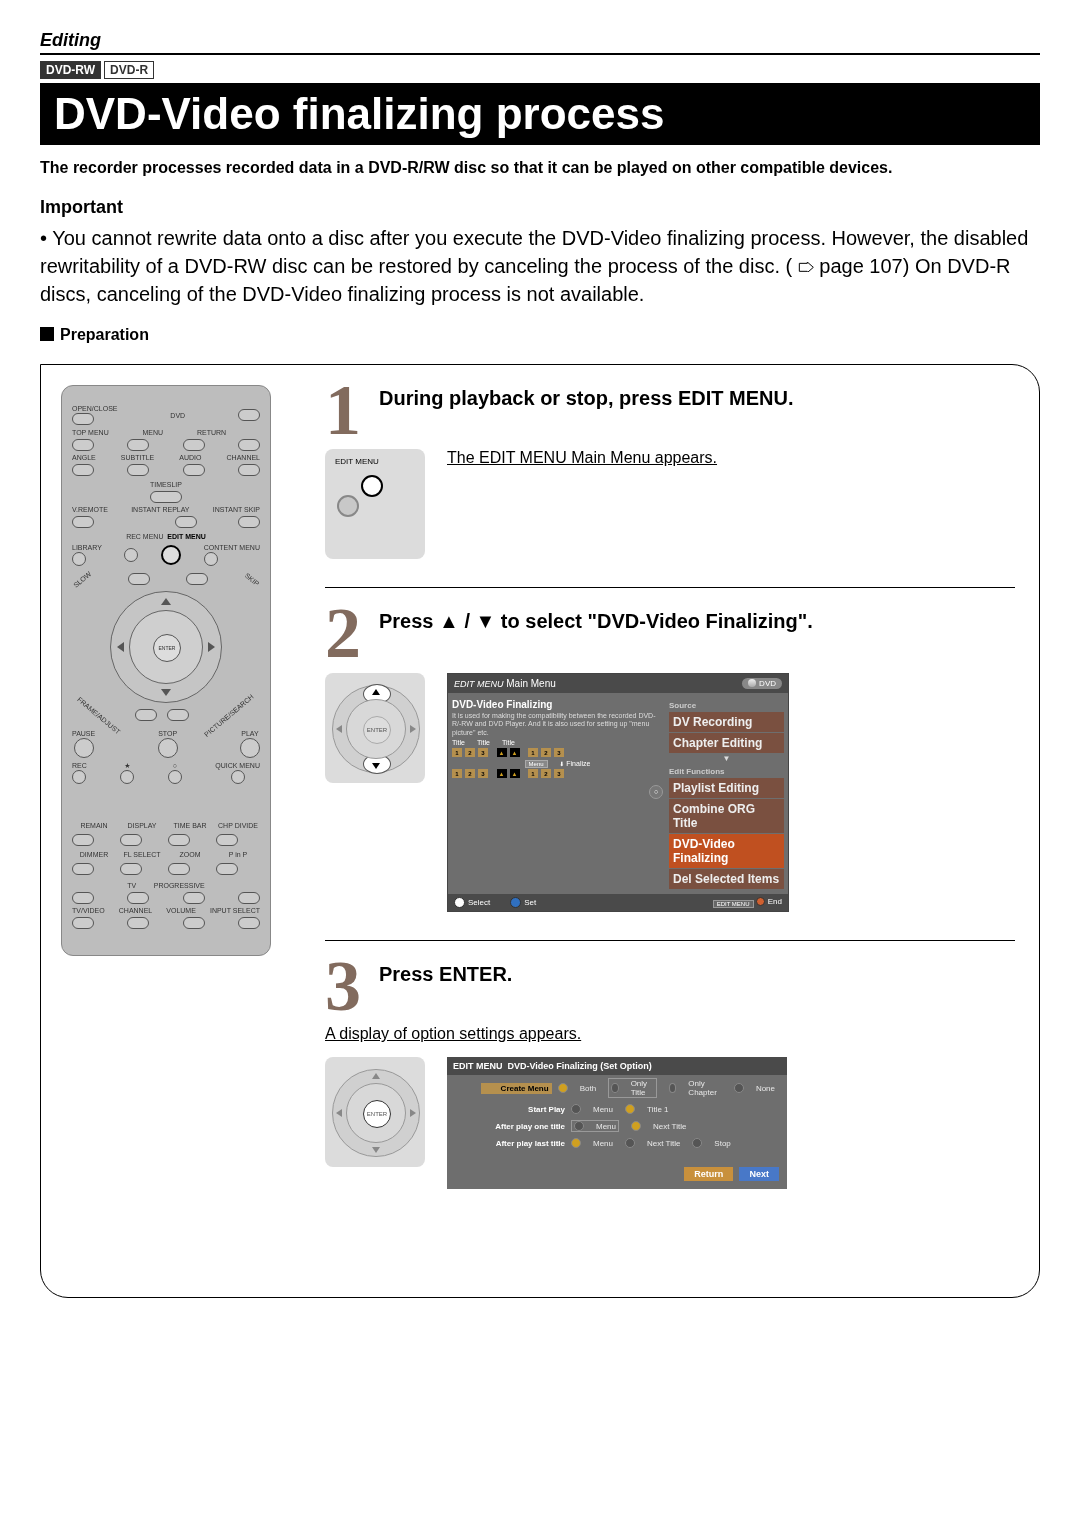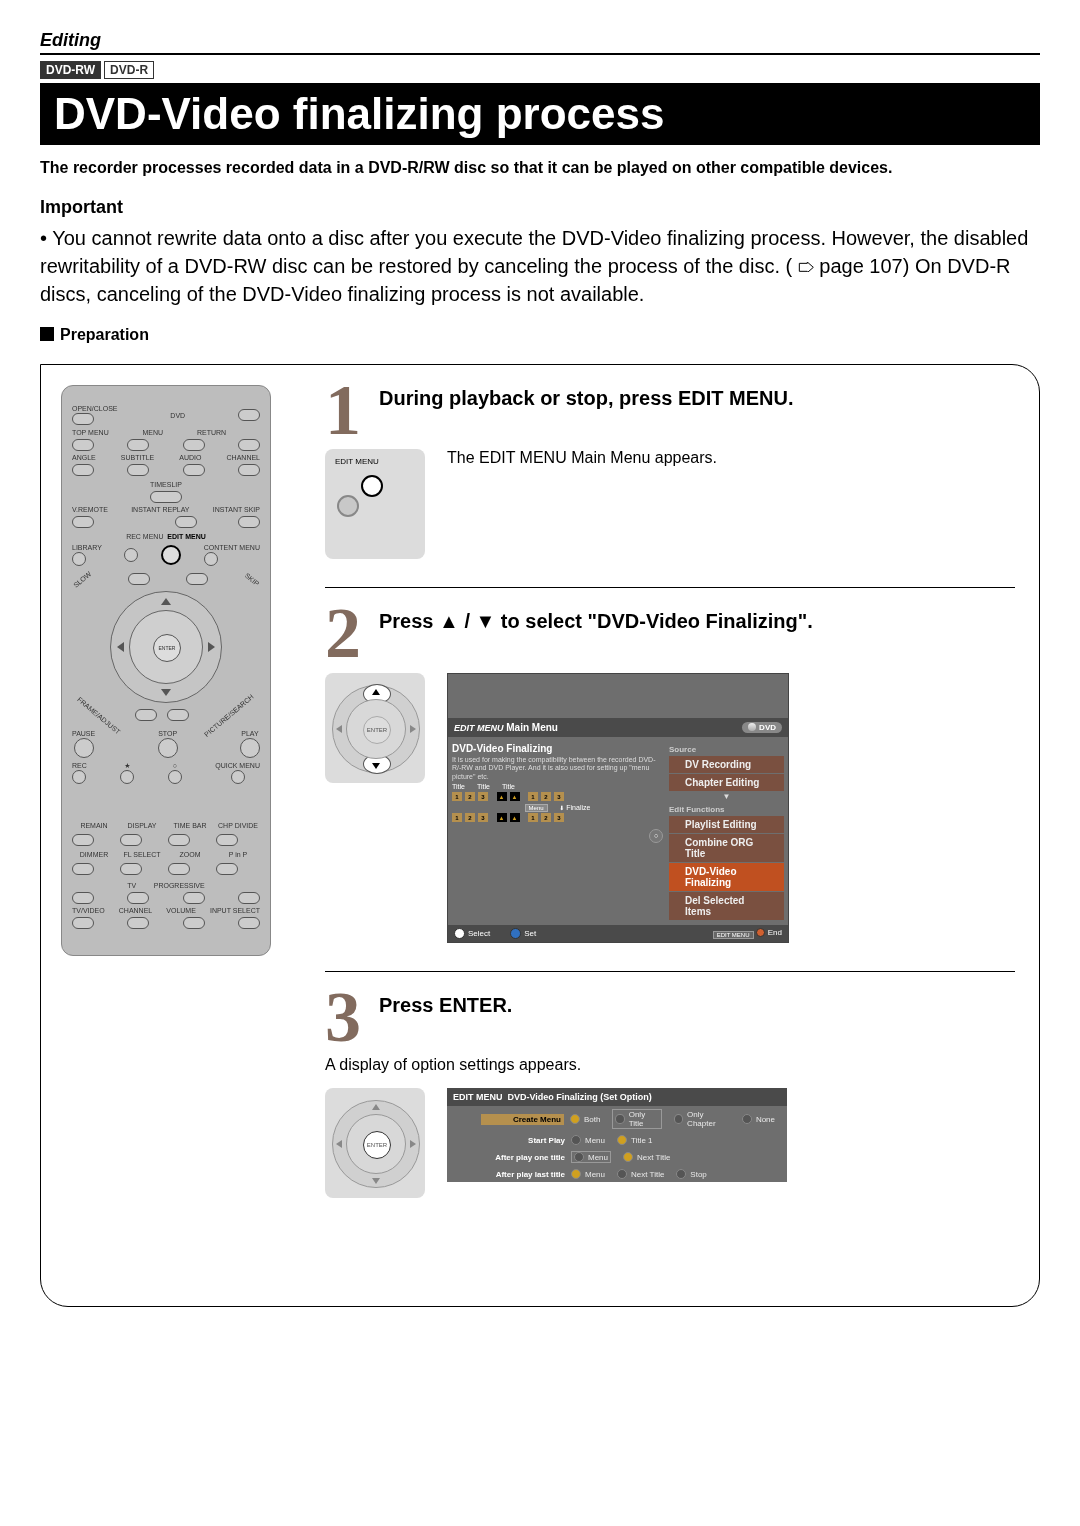--- a/index.html
+++ b/index.html
@@ -255,39 +255,38 @@
   .dpad-mini .t.down { bottom:3px;left:50%;margin-left:-4px;border-width:6px 4px 0 4px; }
   .dpad-mini .t.left { left:3px;top:50%;margin-top:-4px;border-width:4px 6px 4px 0;border-color:transparent #888 transparent transparent; }
   .dpad-mini .t.right { right:3px;top:50%;margin-top:-4px;border-width:4px 0 4px 6px;border-color:transparent transparent transparent #888; }
   .dpad-mini .t.gc { border-color: transparent transparent #888 transparent; }
   .dpad-mini .t.gcd { border-color: #888 transparent transparent transparent; }
   .dpad-mini .t.white-up { border-color: transparent transparent #000 transparent; }
   .dpad-mini .t.white-down { border-color: #000 transparent transparent transparent; }
   .dpad-mini .pill-shade {
     position:absolute; background:#fff; border:1px solid #555; border-radius:50%;
   }
-  .step-desc { font-size: 16px; margin-bottom:10px; }
+  .step-desc { font-size: 16px; margin-bottom:10px;text-decoration:underline; }
 
   
   .osd {
     width: 340px;
     background: #6e6e6e;
     color: #fff;
     font-size: 9px;
     border: 1px solid #444;
   }
   .osd-title {
     background: #4a4a4a;
     padding: 4px 6px;
     display: flex;
     justify-content: space-between;
     align-items: center;
-    font-weight: bold;
+    font-weight: normal;
     font-size: 10px;
-    margin-top: 44px;
   }
   .osd-title .logo { font-style: italic; font-size: 9px; }
   .osd-dvd {
     background: #888;
     border-radius: 8px;
     padding: 1px 6px;
     display: flex;
     align-items: center;
     gap: 3px;
     font-size: 8px;
@@ -302,21 +301,21 @@
   .tboxes { display:flex; gap:3px; align-items:center; margin:2px 0; }
   .tbox { width:10px;height:9px;background:#b5904e;color:#000;font-size:6px;display:flex;align-items:center;justify-content:center;font-weight:bold; }
   .awarn { width:10px;height:9px;background:#000;display:flex;align-items:center;justify-content:center; }
   .awarn::after { content:"▲"; font-size:6px; color:#d0a020; }
   .menu-tag { background:#888; border:1px solid #aaa; font-size:6px;padding:0 3px; }
   .fin-label { text-align:center; font-size:7px; margin:1px 0; }
   .osd-cursor { text-align:right; margin-top:6px; }
   .osd-cursor span { display:inline-block;width:12px;height:12px;border-radius:50%;border:1px solid #999;background:#777;color:#fff;font-size:7px;text-align:center;line-height:12px; }
   .osd-right { width:115px; }
   .osd-right .cat { font-size:8px; color:#ccc; margin:4px 0 2px; display:block; font-weight:bold; }
-  .osd-right .item { display:block; font-size:10px; padding:3px 16px; margin:1px 0; background:#7a5040; color:#eee; font-weight:bold; }
+  .osd-right .item { display:block; font-size:12px; padding:3px 4px; margin:1px 0; background:#7a5040; color:#eee; font-weight:bold; }
   .osd-right .item.active { background:#c05020; color:#fff; }
   .osd-foot {
     background:#4a4a4a; padding:3px 6px;
     display:flex; gap:20px; align-items:center;
     font-size:8px;
   }
   .osd-foot .dot { display:inline-flex;align-items:center;gap:3px; }
   .osd-foot .dot::before { content:""; width:9px;height:9px;border-radius:50%;background:#fff;border:1px solid #333; }
   .osd-foot .blue::before { background:#3070c0; }
   .osd-foot .tag { background:#666;border:1px solid #999;padding:0 3px;font-size:6px; }
@@ -329,21 +328,21 @@
     background: #6e6e6e;
     color:#fff; font-size:8px;
   }
   .osd2-title {
     background:#4a4a4a; padding:4px 6px; font-size:9px; font-weight:bold;
     display:flex; justify-content:space-between;
   }
   .opt-row { display:flex; align-items:center; padding:3px 6px; gap:6px; }
   .opt-label { width:84px; text-align:right; font-weight:bold; font-size:8px;margin-left:28px; }
   .opt-label.boxed { background:#b5904e; color:#000; padding:1px 3px; }
-  .opt-item { display:inline-flex; align-items:center; gap:4px; margin-right:6px; color:#e8e8e8; }
+  .opt-item { display:inline-flex; align-items:center; gap:12px; margin-right:6px; color:#e8e8e8; }
   .opt-item.boxed { border:1px solid #999; padding:0 2px; }
   .radio { width:8px;height:8px;border-radius:50%;border:1px solid #888;background:#555;display:inline-block; }
   .radio.sel { background:#d0a020; }
   .osd2-foot { text-align:right; padding:16px 8px 8px; }
   .osd2-foot .btn { display:inline-block; font-size:9px; color:#fff; font-weight:bold; padding:2px 10px; margin-left:4px; }
   .btn-return { background:#c8903c; }
   .btn-next { background:#4878c8; }
 
   hr.step-div {
     border:0; border-top:1px solid #000; margin: 20px 0;
@@ -686,19 +685,23 @@
                   <span class="opt-item">
                     <span class="radio"></span>
                     <span>Next Title</span>
                   </span>
                   <span class="opt-item">
                     <span class="radio"></span>
                     <span>Stop</span>
                   </span>
                 </div>
               </div>
+            <div class="osd2-foot">
+              <span class="btn btn-return">Return</span>
+              <span class="btn btn-next">Next</span>
+            </div>
           </div>
         </div>
       </div>
     </div>
   </div>
 
 </div>
 
 </body></html>

